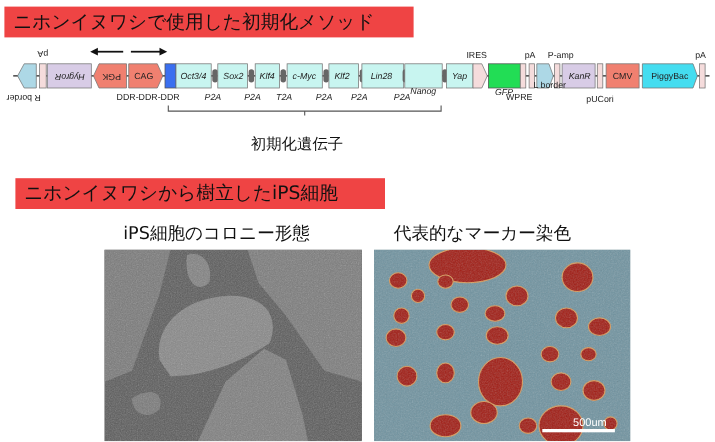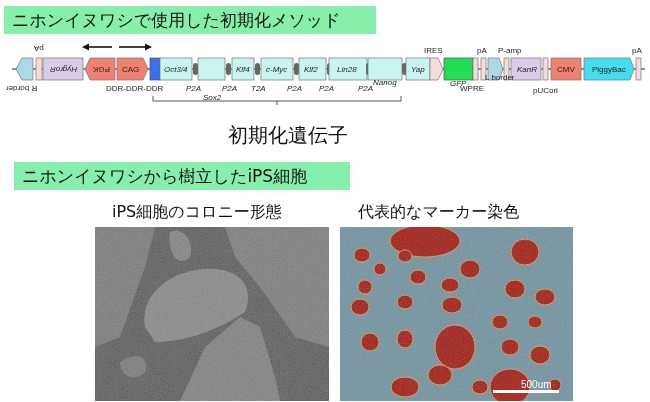--- a/index.html
+++ b/index.html
@@ -1,17 +1,17 @@
 <!DOCTYPE html>
 <html><head>
 <meta charset="utf-8">
 <style>
   html,body{margin:0;padding:0;background:#fff;}
   body{width:650px;height:402px;position:relative;overflow:hidden;font-family:"DejaVu Sans",sans-serif;}
-  .hdr{position:absolute;background:#86efac;color:#111;font-size:17px;line-height:26px;padding:0 8px;}
+  .hdr{position:absolute;background:#ef4444;color:#111;font-size:17px;line-height:26px;padding:0 8px;}
   #hdr1{left:4px;top:6px;width:356px;height:28px;line-height:28px;}
   #hdr2{left:14px;top:162px;width:320px;height:28px;line-height:28px;}
   .construct{position:absolute;left:0;top:40px;width:650px;height:110px;}
   .lbl{position:absolute;font-family:"Liberation Sans",sans-serif;font-size:8px;color:#222;white-space:nowrap;}
   .ital{font-style:italic;}
   .caption{position:absolute;font-size:16px;color:#111;white-space:nowrap;}
   .img{position:absolute;overflow:hidden;}
   #img1{left:95px;top:227px;width:234px;height:174px;background:#6f6f6f;}
   #img2{left:340px;top:227px;width:233px;height:174px;background:#7d98a0;}
   .scalebar{position:absolute;left:493px;top:390px;width:66px;height:3px;background:#fff;}
@@ -88,21 +88,21 @@
     <path d="M153,96 L153,101 L401,101 L401,96 M277,101 L277,105" fill="none" stroke="#555" stroke-width="1"></path>
   </svg>
 
   <span class="lbl" style="left:6px;top:44px;transform:rotate(180deg);">R border</span>
   <span class="lbl" style="left:34px;top:4px;transform:rotate(180deg);">pA</span>
   <span class="lbl ital" style="left:50px;top:25px;transform:rotate(180deg);">HygroR</span>
   <span class="lbl" style="left:93px;top:25px;transform:rotate(180deg);">PGK</span>
   <span class="lbl" style="left:122px;top:25px;">CAG</span>
   <span class="lbl" style="left:106px;top:44px;">DDR-DDR-DDR</span>
   <span class="lbl ital" style="left:164px;top:25px;">Oct3/4</span>
-  <span class="lbl ital" style="left:203px;top:25px;margin-top:28px;">Sox2</span>
+  <span class="lbl ital" style="left:203px;top:25px;">Sox2</span>
   <span class="lbl ital" style="left:236px;top:25px;">Klf4</span>
   <span class="lbl ital" style="left:266px;top:25px;">c-Myc</span>
   <span class="lbl ital" style="left:304px;top:25px;">Klf2</span>
   <span class="lbl ital" style="left:337px;top:25px;text-align:center;">Lin28</span>
   <span class="lbl ital" style="left:373px;top:12px;margin-top:26px;">Nanog</span>
   <span class="lbl ital" style="left:411px;top:25px;">Yap</span>
   <span class="lbl" style="left:424px;top:6px;">IRES</span>
   <span class="lbl ital" style="left:450px;top:39px;">GFP</span>
   <span class="lbl" style="left:460px;top:44px;">WPRE</span>
   <span class="lbl" style="left:477px;top:6px;">pA</span>
@@ -114,21 +114,21 @@
   <span class="lbl" style="left:592px;top:25px;">PiggyBac</span>
   <span class="lbl" style="left:632px;top:6px;">pA</span>
 
   <span class="lbl ital" style="left:186px;top:44px;">P2A</span>
   <span class="lbl ital" style="left:222px;top:44px;">P2A</span>
   <span class="lbl ital" style="left:251px;top:44px;">T2A</span>
   <span class="lbl ital" style="left:287px;top:44px;">P2A</span>
   <span class="lbl ital" style="left:319px;top:44px;">P2A</span>
   <span class="lbl ital" style="left:358px;top:44px;">P2A</span>
 
-  <span class="caption" style="left:228px;top:82px;font-size:20px;">初期化遺伝子</span>
+  <span class="caption" style="left:228px;top:82px;font-size:14px;">初期化遺伝子</span>
 </div>
 
 <div id="hdr2" class="hdr">ニホンイヌワシから樹立したiPS細胞</div>
 
 <span class="caption" style="left:112px;top:202px;">iPS細胞のコロニー形態</span>
 <span class="caption" style="left:358px;top:202px;">代表的なマーカー染色</span>
 
 <div id="img1" class="img">
   <svg width="234" height="174">
     <defs>

